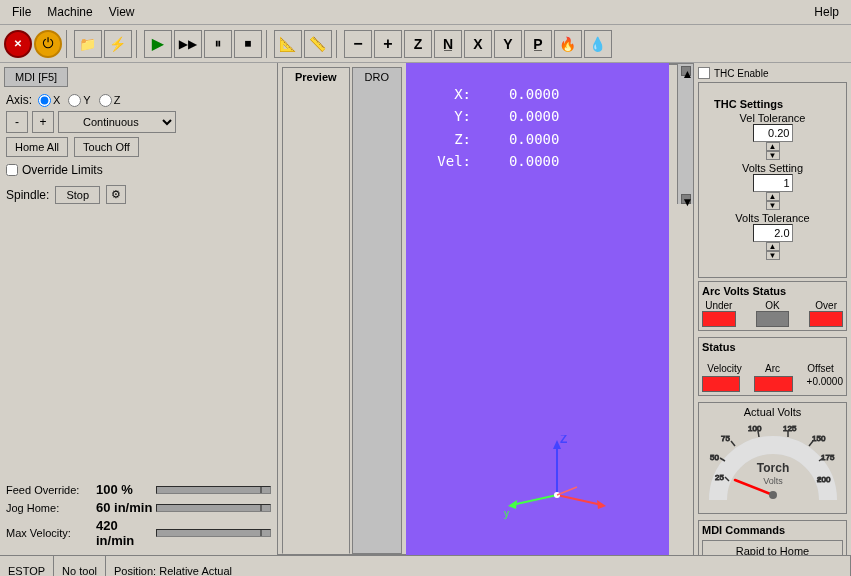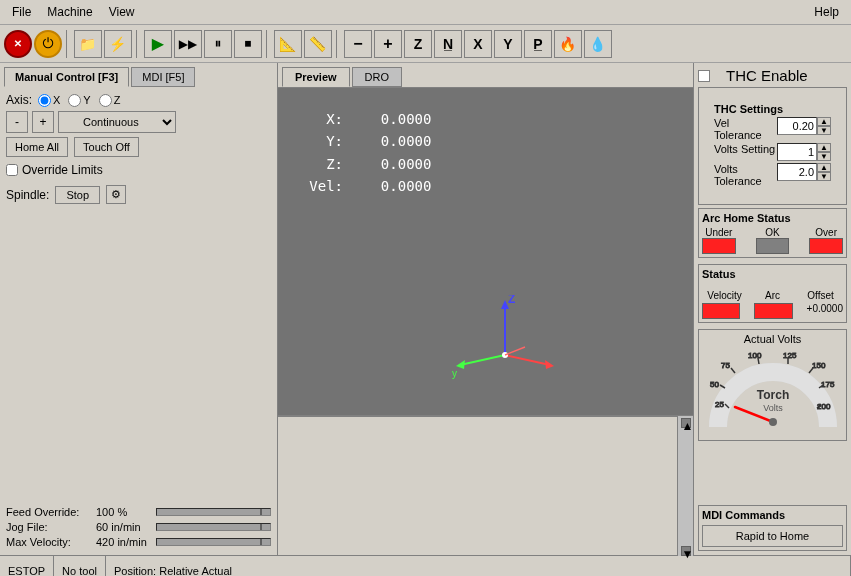--- a/index.html
+++ b/index.html
@@ -40,49 +40,49 @@
     .ctrl-btn { background: #d4d0c8; border: 1px solid #808080; padding: 3px 8px; cursor: pointer; font-size: 11px; }
     
     .override-row { display: flex; align-items: center; gap: 4px; margin-bottom: 8px; }
     .override-cb { width: 12px; height: 12px; }
     
     .spindle-row { display: flex; align-items: center; gap: 6px; margin-bottom: 4px; }
     .spindle-label { font-size: 12px; }
     .spindle-btn { background: #d4d0c8; border: 1px solid #808080; padding: 2px 10px; cursor: pointer; font-size: 11px; }
     .status-row { display: flex; align-items: center; margin-bottom: 3px; }
     .status-lbl { width: 90px; font-size: 11px; }
-    .status-val { font-size: 11px; width: 60px; }
+    .status-val { font-size: 13px; width: 60px; font-weight: bold; }
     .status-slider { flex: 1; height: 8px; background: #a0a0a0; border: 1px inset #808080; }
     
     
-    .center-panel { flex: 1; display: flex; flex-direction: column; }
+    .center-panel { flex: 1; display: flex; flex-direction: row; }
     .preview-tabs { display: flex; background: #d4d0c8; border-bottom: 1px solid #808080; padding: 4px 4px 0; gap: 2px; }
     .preview-tab { padding: 3px 12px; border: 1px solid #808080; background: #c0c0c0; cursor: pointer; font-size: 11px; }
     .preview-tab.active { background: #d4d0c8; border-bottom-color: #d4d0c8; font-weight: bold; }
-    .preview-area { background: #737373; flex: 1; position: relative; display: flex; align-items: flex-start; padding: 10px; }
+    .preview-area { background: #8b5cf6; flex: 1; position: relative; display: flex; align-items: flex-start; padding: 10px; }
     .coord-display { color: white; font-family: monospace; font-size: 14px; line-height: 1.6; padding-left: 20px; padding-top: 10px; }
     .coord-label { display: inline-block; width: 35px; text-align: right; margin-right: 10px; }
     .coord-value { display: inline-block; width: 70px; text-align: right; }
     
     
     .scroll-area { background: #d4d0c8; height: 140px; border-top: 1px solid #808080; overflow-y: auto; }
     .scroll-inner { padding: 4px; min-height: 200px; }
     .vscrollbar { width: 16px; background: #c0c0c0; border-left: 1px solid #808080; }
     .center-bottom { display: flex; }
     .scroll-area-wrap { flex: 1; overflow: hidden; }
     
     
     .right-panel { width: 158px; background: #d4d0c8; border-left: 1px solid #808080; padding: 4px; display: flex; flex-direction: column; gap: 3px; overflow: hidden; }
     
-    .thc-header { display: flex; align-items: center; gap: 16px; font-size: 15px; }
+    .thc-header { display: flex; align-items: center; gap: 4px; font-size: 10px; }
     .checkbox { width: 12px; height: 12px; border: 1px solid #808080; background: white; display: inline-block; }
     
     .section-box { border: 1px solid #808080; padding: 15px; margin-bottom: 0; }
     .section-title { font-size: 11px; font-weight: bold; margin-bottom: 2px; }
-    .field-row { display: flex; margin-bottom: 2px; }
+    .field-row { display: flex; align-items: center; margin-bottom: 2px; flex-direction: column; }
     .field-label { font-size: 11px; flex: 1; }
     .field-input { border: 1px inset #808080; background: white; width: 40px; height: 18px; font-size: 11px; text-align: right; padding: 0 2px; }
     .spin-btn { border: 1px solid #808080; background: #d4d0c8; width: 14px; height: 9px; display: flex; align-items: center; justify-content: center; font-size: 8px; cursor: pointer; line-height: 1; }
     .spin-wrap { display: flex; flex-direction: column; }
     
     
     .arc-status { border: 1px solid #808080; padding: 3px; margin-bottom: 3px; }
     .arc-title { font-size: 11px; font-weight: bold; margin-bottom: 3px; }
     .arc-indicators { display: flex; gap: 20px; align-items: center; }
     .arc-lbl { font-size: 10px; text-align: center; flex: 1; }
@@ -149,21 +149,20 @@
   <button class="toolbar-btn" style="font-weight:bold;">Y</button>
   <button class="toolbar-btn" style="font-weight:bold;">P̲</button>
   <button class="toolbar-btn">🔥</button>
   <button class="toolbar-btn">💧</button>
 </div>
 
 <div class="main-content">
 
   <div class="left-panel">
     <div class="tabs-row">
-      <div class="tab active">Manual Control [F3]</div>
       <div class="tab">MDI [F5]</div>
     </div>
 
     <div class="manual-control">
 
       <div class="axis-row">
         <span class="axis-label">Axis:</span>
         <div class="radio-group">
           <label class="radio-opt">
             <input type="radio" name="axis" checked="" style="">
@@ -210,21 +209,21 @@
 
     <div style="padding: 4px 6px;">
       <div class="status-row">
         <span class="status-lbl">Feed Override:</span>
         <span class="status-val">100 %</span>
         <div class="status-slider" style="position:relative;">
           <div style="position:absolute; right:8px; top:0; height:100%; width:2px; background:#606060;"></div>
         </div>
       </div>
       <div class="status-row">
-        <span class="status-lbl">Jog File:</span>
+        <span class="status-lbl">Jog Home:</span>
         <span class="status-val">60 in/min</span>
         <div class="status-slider" style="position:relative;">
           <div style="position:absolute; right:8px; top:0; height:100%; width:2px; background:#606060;"></div>
         </div>
       </div>
       <div class="status-row">
         <span class="status-lbl">Max Velocity:</span>
         <span class="status-val">420 in/min</span>
         <div class="status-slider" style="position:relative;">
           <div style="position:absolute; right:8px; top:0; height:100%; width:2px; background:#606060;"></div>
@@ -325,21 +324,21 @@
         <span class="field-label">Volts Tolerance</span>
         <input class="field-input" type="text" value="2.0" style="">
         <div class="spin-wrap">
           <div class="spin-btn">▲</div>
           <div class="spin-btn">▼</div>
         </div>
       </div>
     </div>
 
     <div class="arc-status">
-      <div class="arc-title">Arc Home Status</div>
+      <div class="arc-title">Arc Volts Status</div>
       <div class="arc-indicators">
         <span class="arc-lbl">Under</span>
         <span class="arc-lbl">OK</span>
         <span class="arc-lbl">Over</span>
       </div>
       <div class="arc-indicators">
         <div class="arc-light red"></div>
         <div class="arc-light gray"></div>
         <div class="arc-light red"></div>
       </div>

